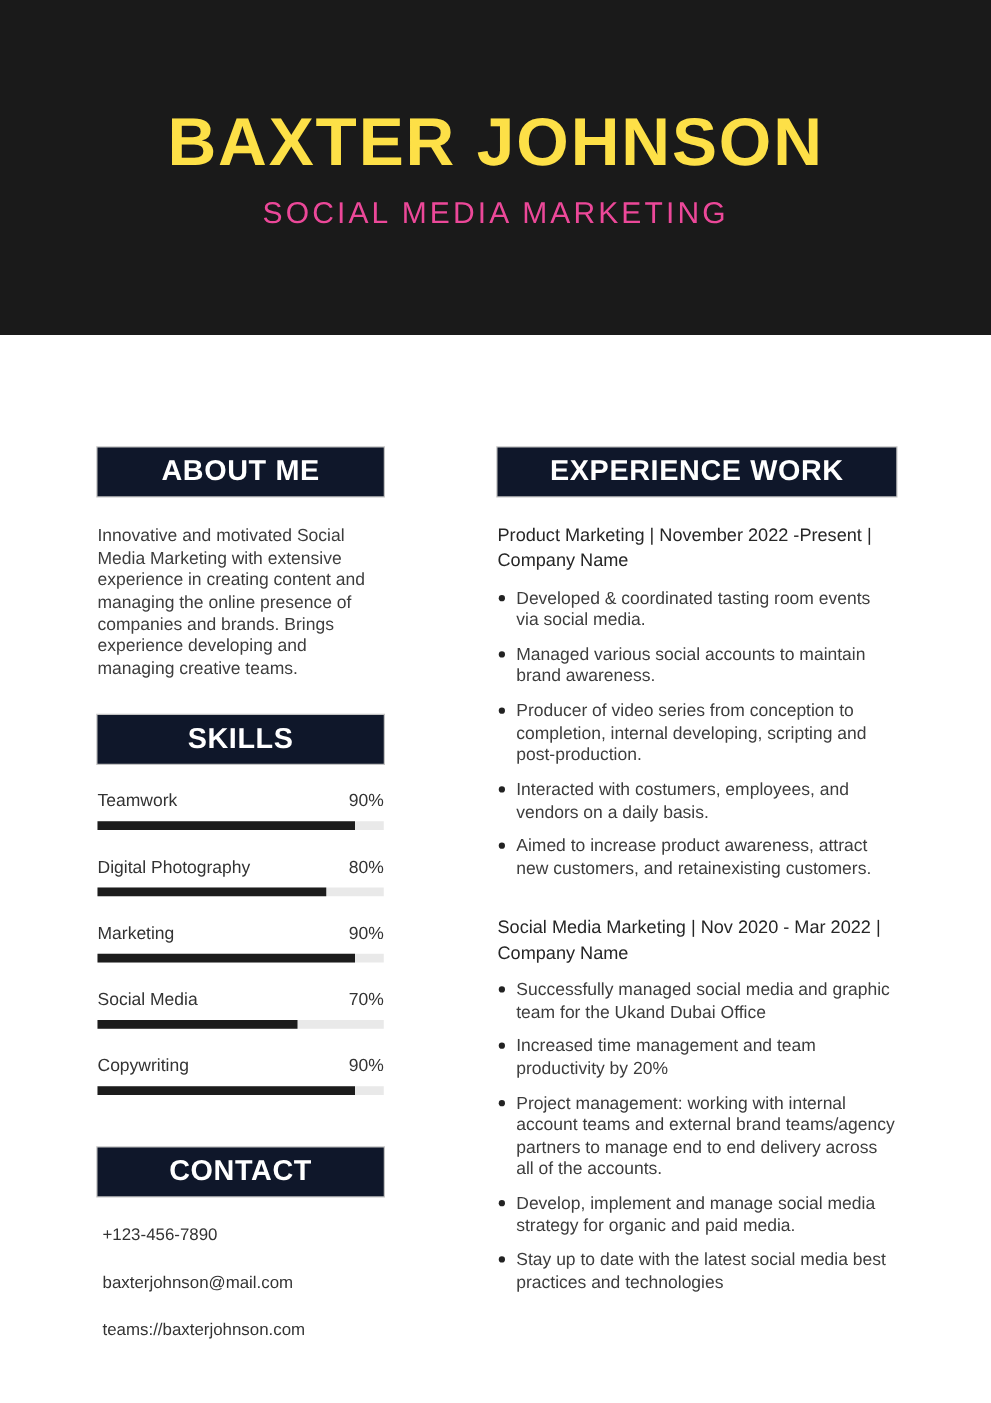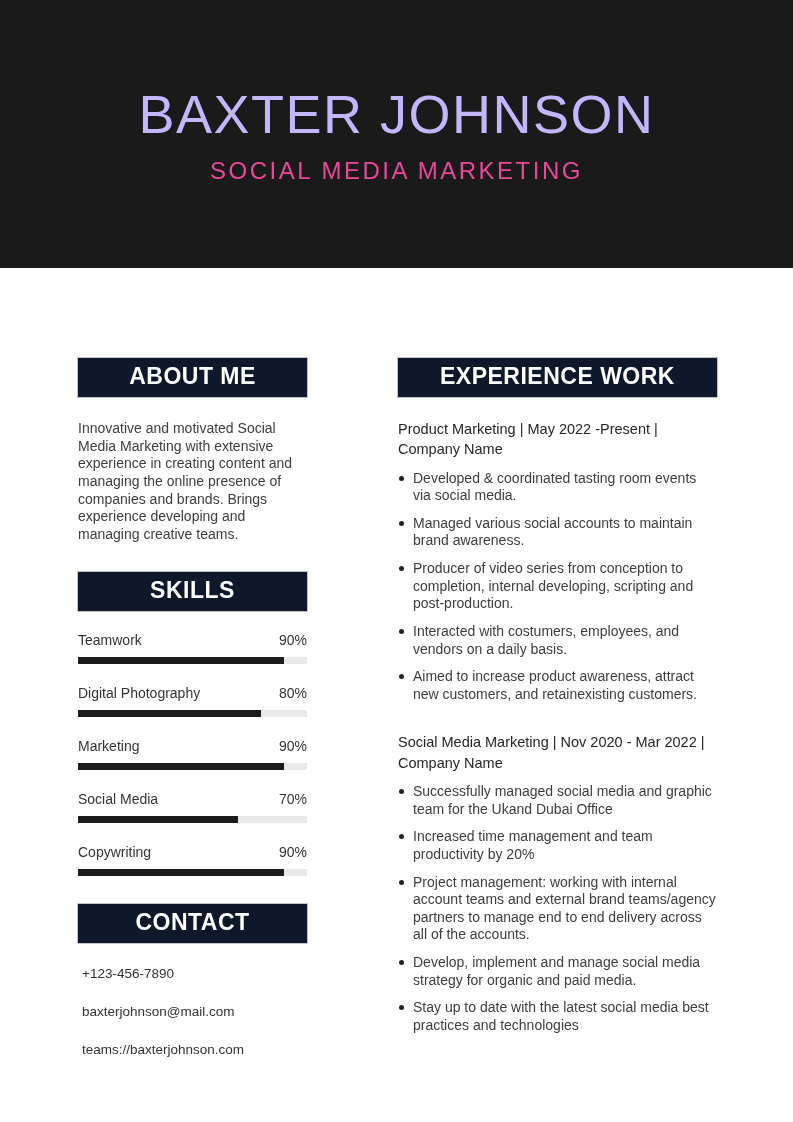--- a/index.html
+++ b/index.html
@@ -15,23 +15,23 @@
 
   
   .hero {
     background:#1a1a1a;
     height:268px;
     display:flex; flex-direction:column;
     align-items:center; justify-content:center;
     gap:12px;
   }
   .hero-name {
-    color:#c4b5fd;
+    color:#fde047;
     font-size:54px;
-    font-weight:400;
+    font-weight:700;
     letter-spacing:1.5px;
     white-space:nowrap;
   }
   .hero-subtitle {
     color:#ec4899;
     font-size:24px;
     font-weight:400;
     letter-spacing:2.5px;
     white-space:nowrap;
   }
@@ -73,21 +73,21 @@
     justify-content:space-between;
     align-items:flex-start;
     font-size:14px;
     color:#333333;
     margin-bottom:9px;
   }
   .skill-track { width:100%; height:7px; background:#e9e9e9; }
   .skill-fill  { height:100%; background:#1c1c1c; }
 
   
-  .contact-block { margin-top:28px; }
+  .contact-block { margin-top:42px; }
   .contact-item {
     font-size:13.5px;
     color:#333333;
     margin-top:23px;
     padding-left:4px;
   }
 
   
   .exp-job { margin-top:22px; }
   .exp-job + .exp-job { margin-top:29px; }
@@ -196,21 +196,21 @@
       </section>
 
     </div>
 
     <div class="col-right">
 
       <section>
         <div class="section-title">EXPERIENCE WORK</div>
 
         <div class="exp-job">
-          <div class="job-heading">Product Marketing | May 2022 -Present | Company Name</div>
+          <div class="job-heading">Product Marketing | November 2022 -Present | Company Name</div>
           <ul class="job-bullets">
             <li>Developed &amp; coordinated tasting room events via social media.</li>
             <li>Managed various social accounts to maintain brand awareness.</li>
             <li>Producer of video series from conception to completion, internal developing, scripting and post-production.</li>
             <li>Interacted with costumers, employees, and vendors on a daily basis.</li>
             <li>Aimed to increase product awareness, attract new customers, and retainexisting customers.</li>
           </ul>
         </div>
 
         <div class="exp-job">

